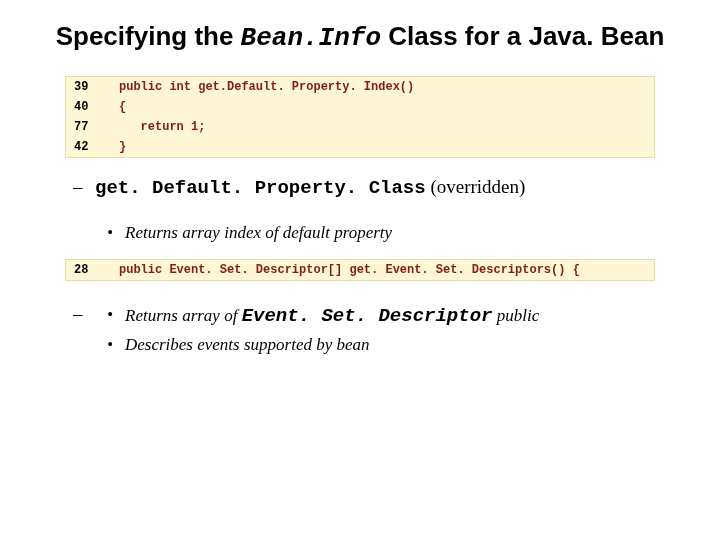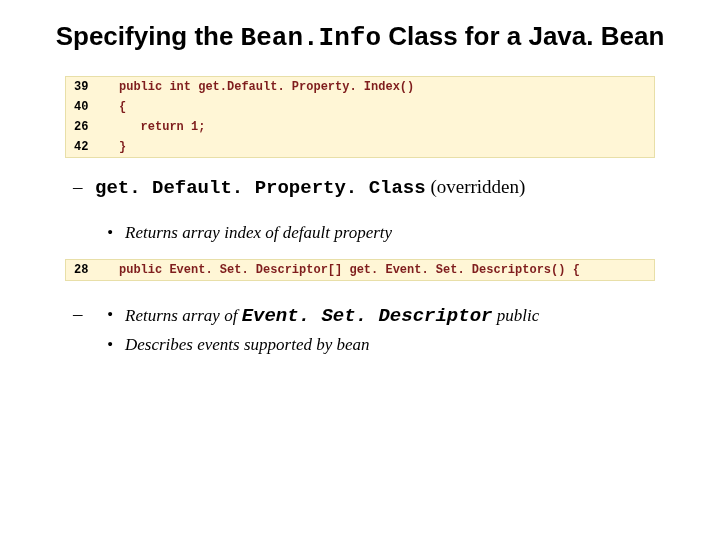--- a/index.html
+++ b/index.html
@@ -14,20 +14,21 @@
   .title {
     text-align: center;
     font-size: 26px;
     font-weight: bold;
     font-family: Arial, Helvetica, sans-serif;
     margin-bottom: 20px;
     line-height: 1.3;
   }
   .title .mono {
     font-family: 'Courier New', Courier, monospace;
+    font-style: italic;
   }
   .code-block {
     background: #fff6d6;
     border: 1px solid #e8dfa8;
     font-family: 'Courier New', Courier, monospace;
     font-size: 12px;
     font-weight: bold;
     margin: 10px 25px 18px 25px;
     border-collapse: collapse;
     width: calc(100% - 50px);
@@ -98,21 +99,21 @@
   <tbody>
       <tr>
         <td class="ln">39</td>
         <td class="code">public int get.Default. Property. Index()</td>
       </tr>
   <tr>
         <td class="ln">40</td>
         <td class="code">{</td>
       </tr>
   <tr>
-        <td class="ln">26</td>
+        <td class="ln">77</td>
         <td class="code">   return 1;</td>
       </tr>
   <tr>
         <td class="ln">42</td>
         <td class="code">}</td>
       </tr>
 </tbody>
   </table>
 
 <div class="outline">

